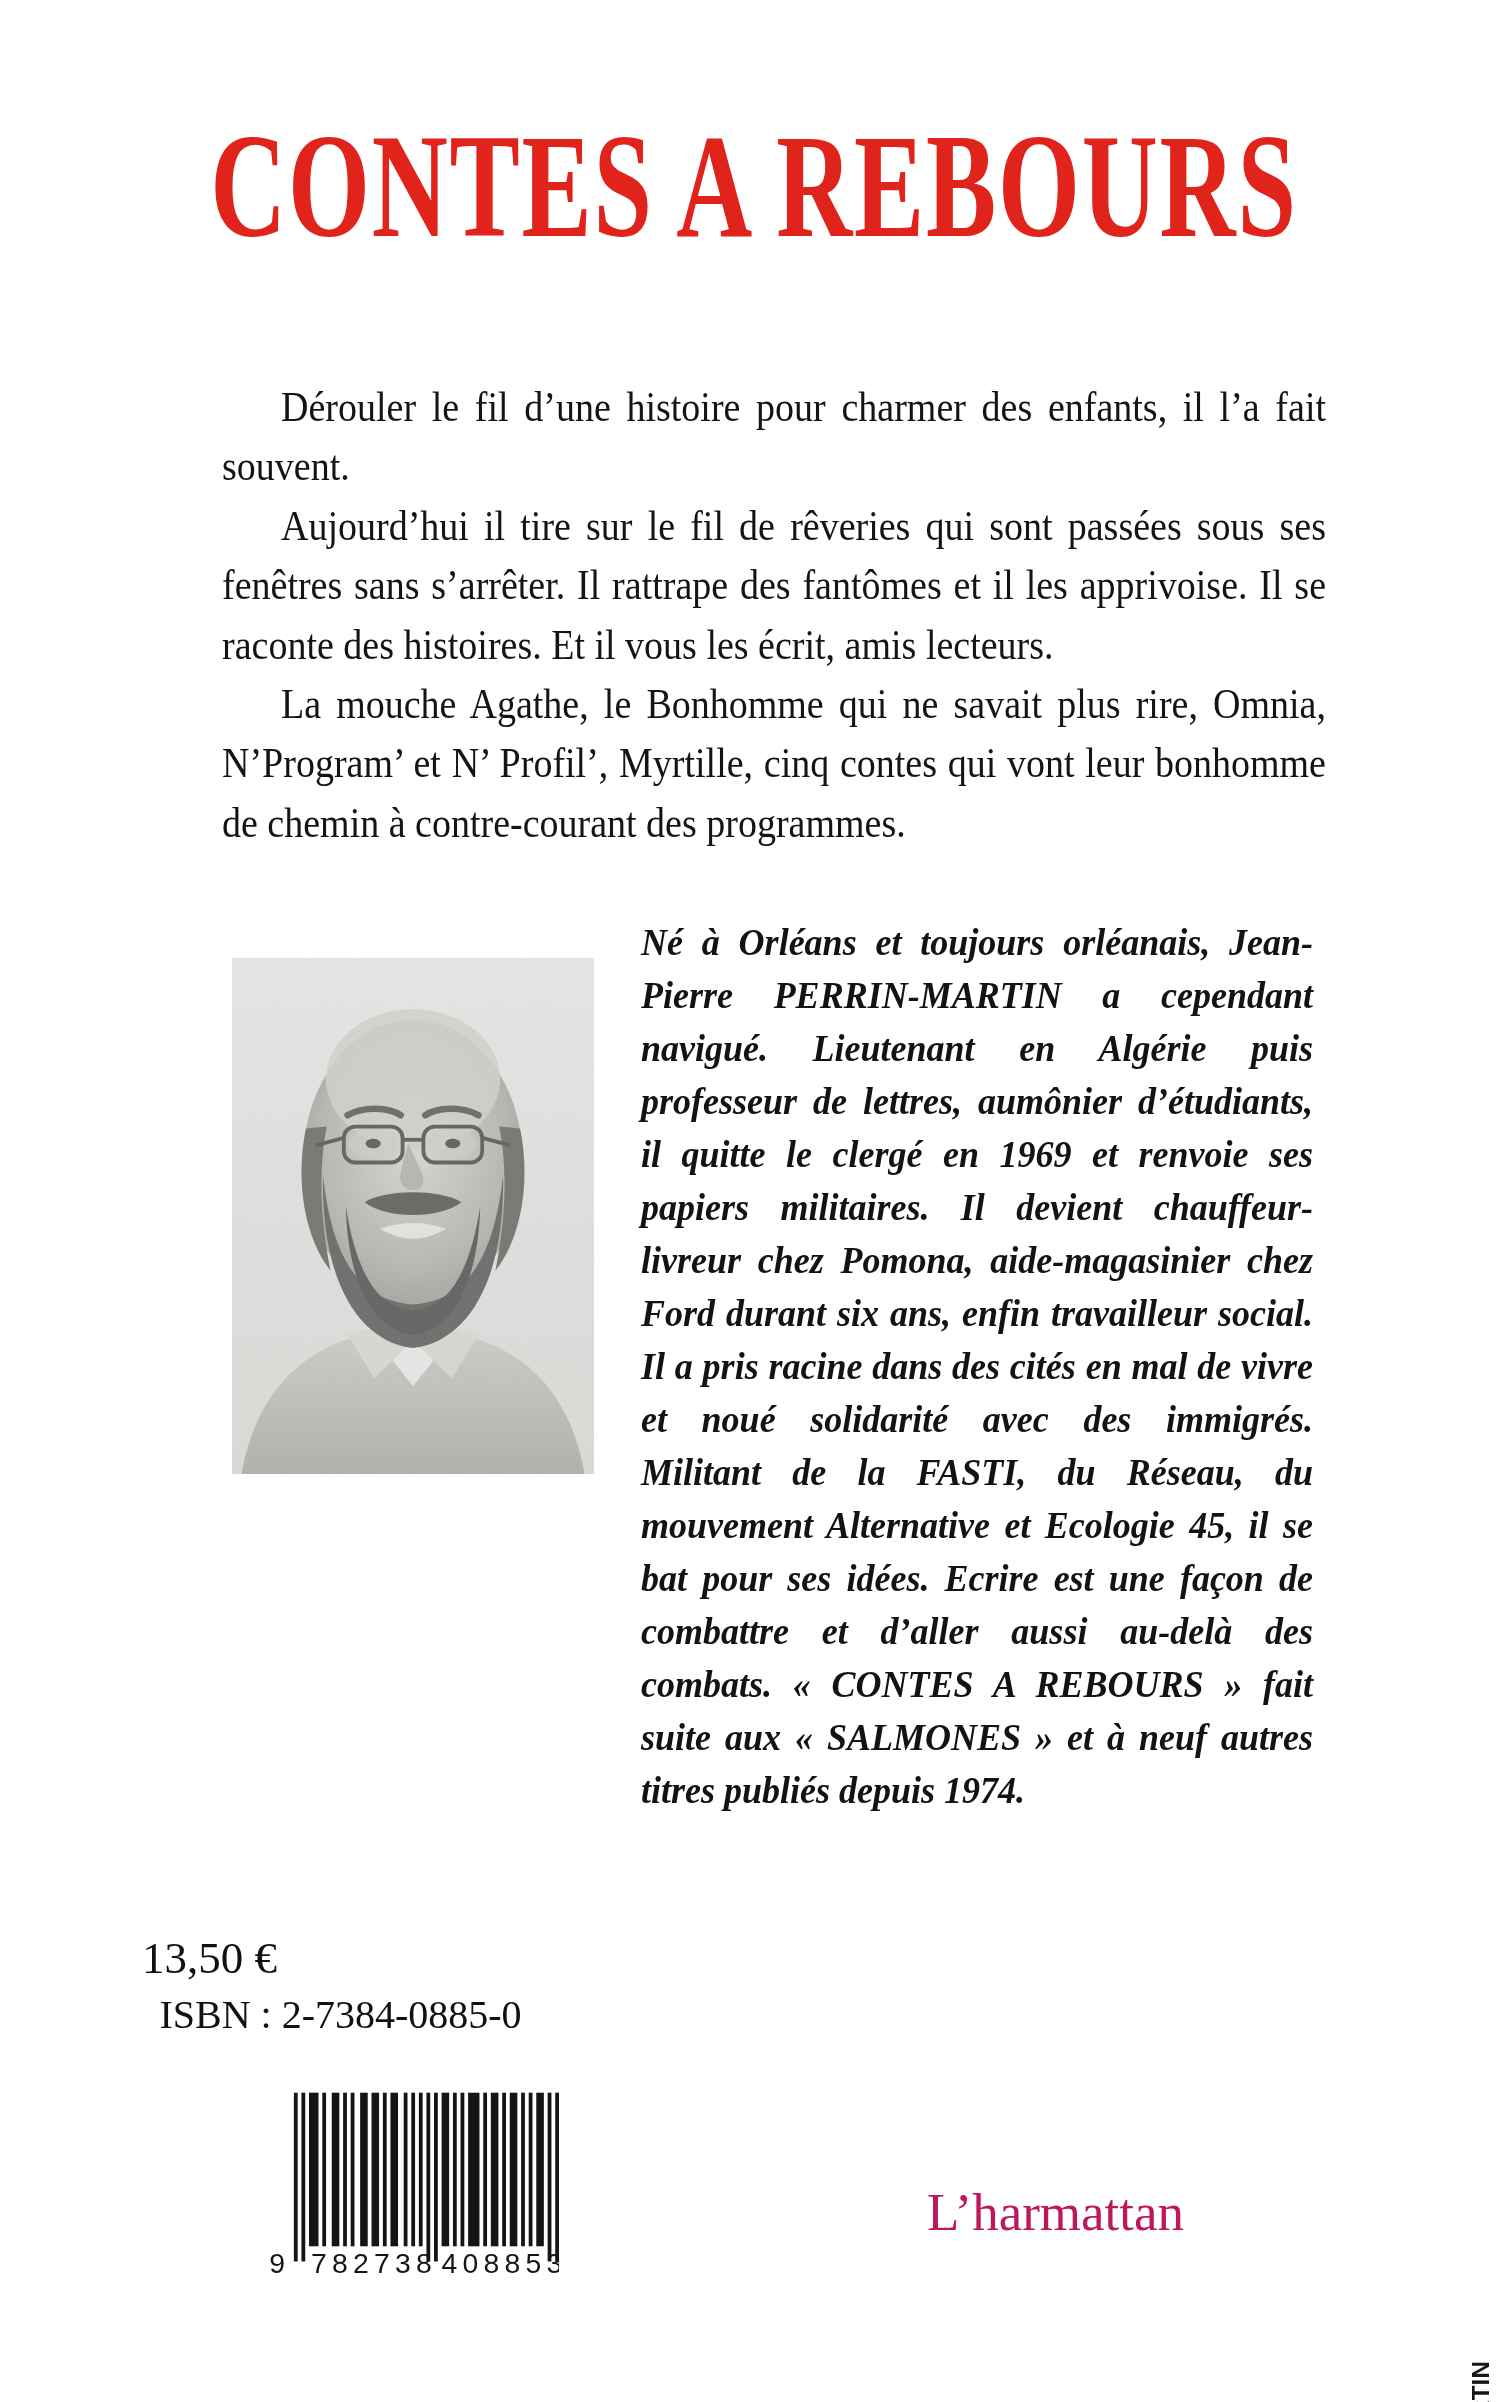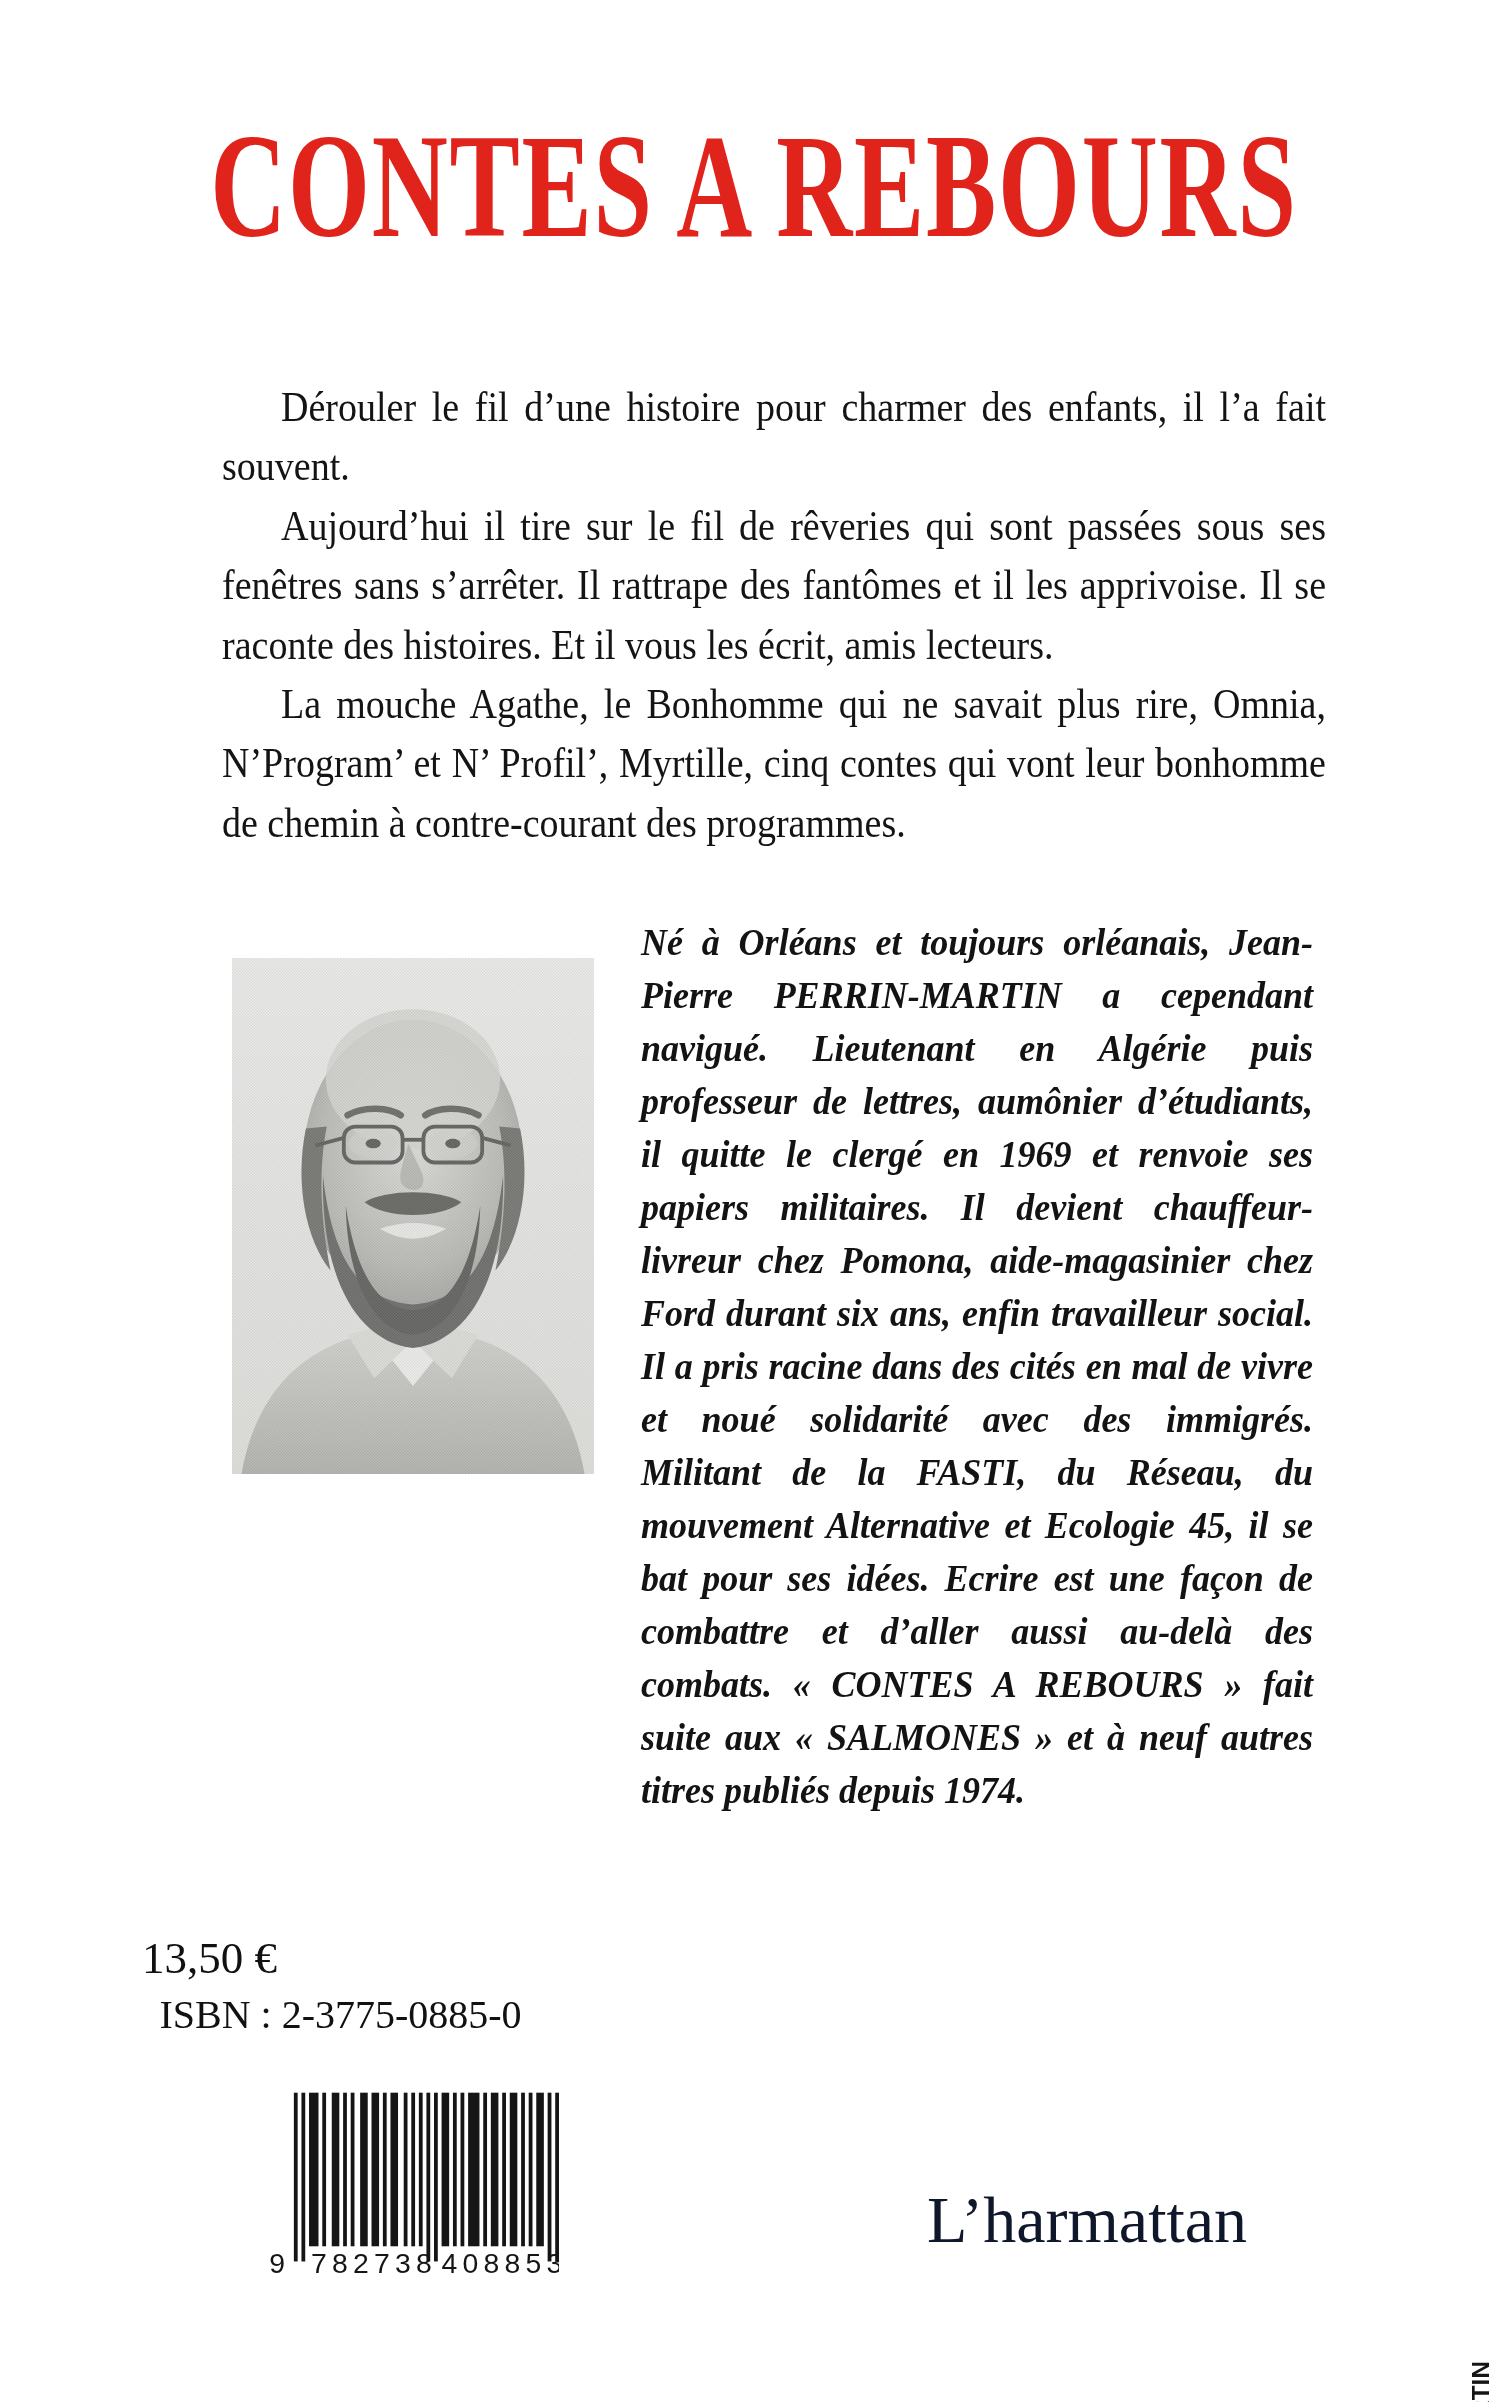--- a/index.html
+++ b/index.html
@@ -123,22 +123,22 @@
     height: 201px;
   }
   #barcode svg { display: block; width: 100%; height: 100%; }
 
   
   #publisher {
     position: absolute;
     left: 927px;
     top: 2182px;
     font-family: "Liberation Serif", serif;
-    font-size: 66px;
-    color: #0f172a;
+    font-size: 53px;
+    color: #be185d;
     letter-spacing: 0px;
     white-space: nowrap;
   }
 
   
   #credit {
     position: absolute;
     right: 13.2px;
     bottom: 42px;
     transform-origin: 100% 100%;
@@ -240,21 +240,21 @@
       <rect x="0" y="0" width="382" height="545" fill="#ffffff" opacity="0.08"></rect>
     </svg>
   </div>
 
   <div id="bio-text">
     <p>Né à Orléans et toujours orléanais, Jean-Pierre PERRIN-MARTIN a cependant navigué. Lieutenant en Algérie puis professeur de lettres, aumônier d’étudiants, il quitte le clergé en 1969 et renvoie ses papiers militaires. Il devient chauffeur-livreur chez Pomona, aide-magasinier chez Ford durant six ans, enfin travailleur social. Il a pris racine dans des cités en mal de vivre et noué solidarité avec des immigrés. Militant de la FASTI, du Réseau, du mouvement Alternative et Ecologie 45, il se bat pour ses idées. Ecrire est une façon de combattre et d’aller aussi au-delà des combats. « CONTES A REBOURS » fait suite aux « SALMONES » et à neuf autres titres publiés depuis 1974.</p>
   </div>
 </div>
 
 <div id="price">13,50 €</div>
-<div id="isbn">ISBN : 2-3775-0885-0</div>
+<div id="isbn">ISBN : 2-7384-0885-0</div>
 
 <div id="barcode">
   <svg viewBox="0 0 320 212" preserveAspectRatio="none" aria-hidden="true">
     <rect x="0" y="0" width="320" height="212" fill="#ffffff"></rect>
     <g fill="#151515">
 
       <rect x="40" y="6" width="4" height="178"></rect>
       <rect x="48" y="6" width="4" height="178"></rect>
 
       <rect x="56" y="6" width="10" height="162"></rect>

